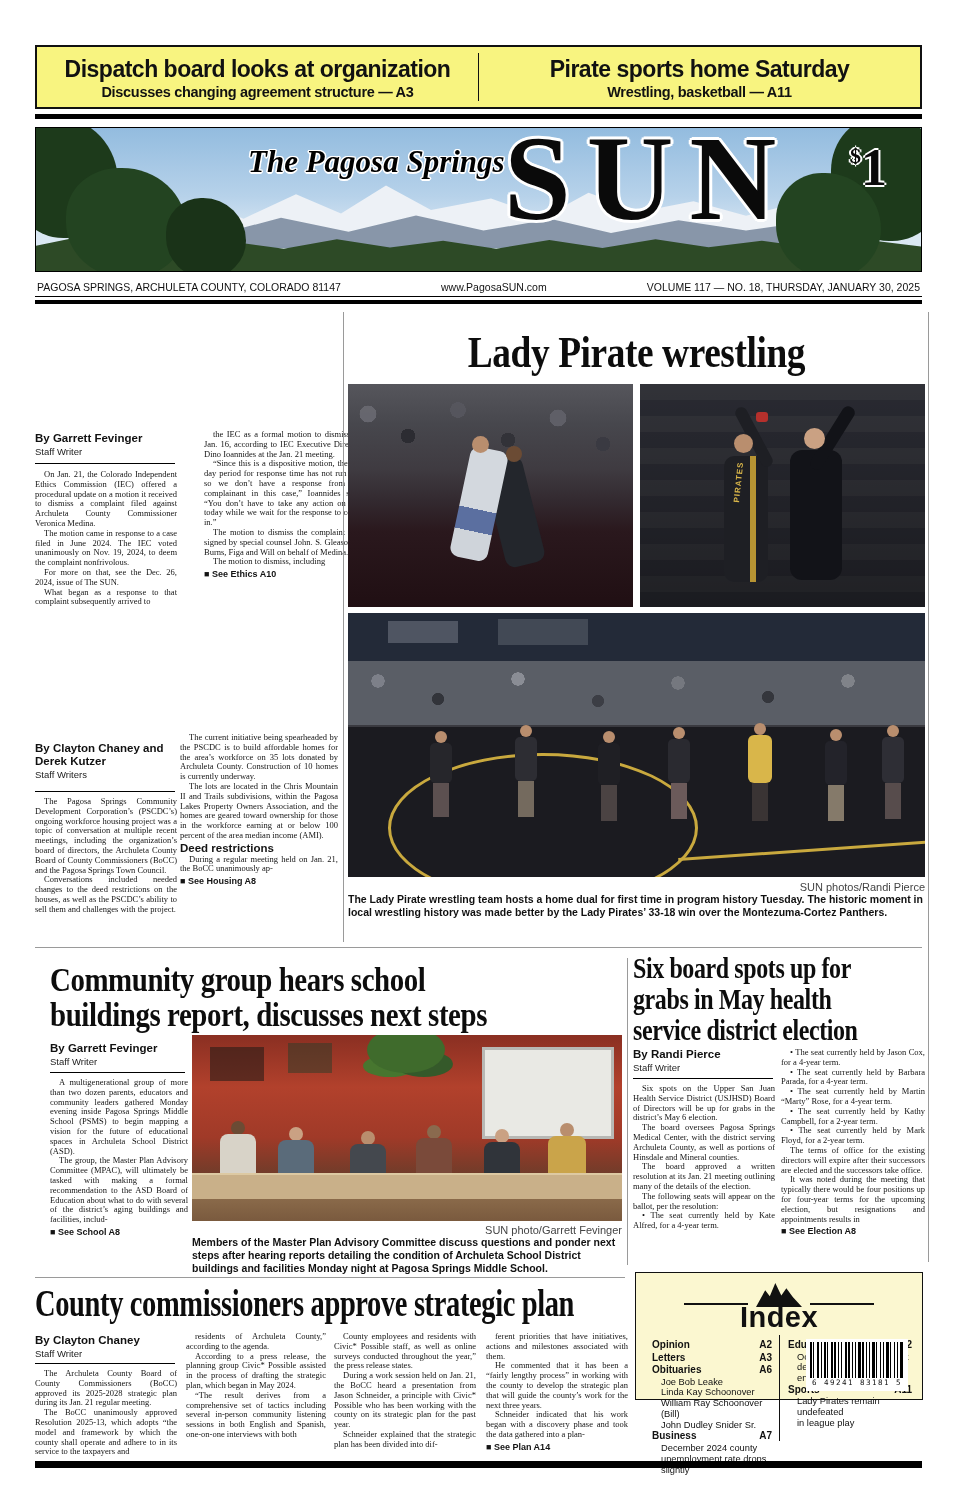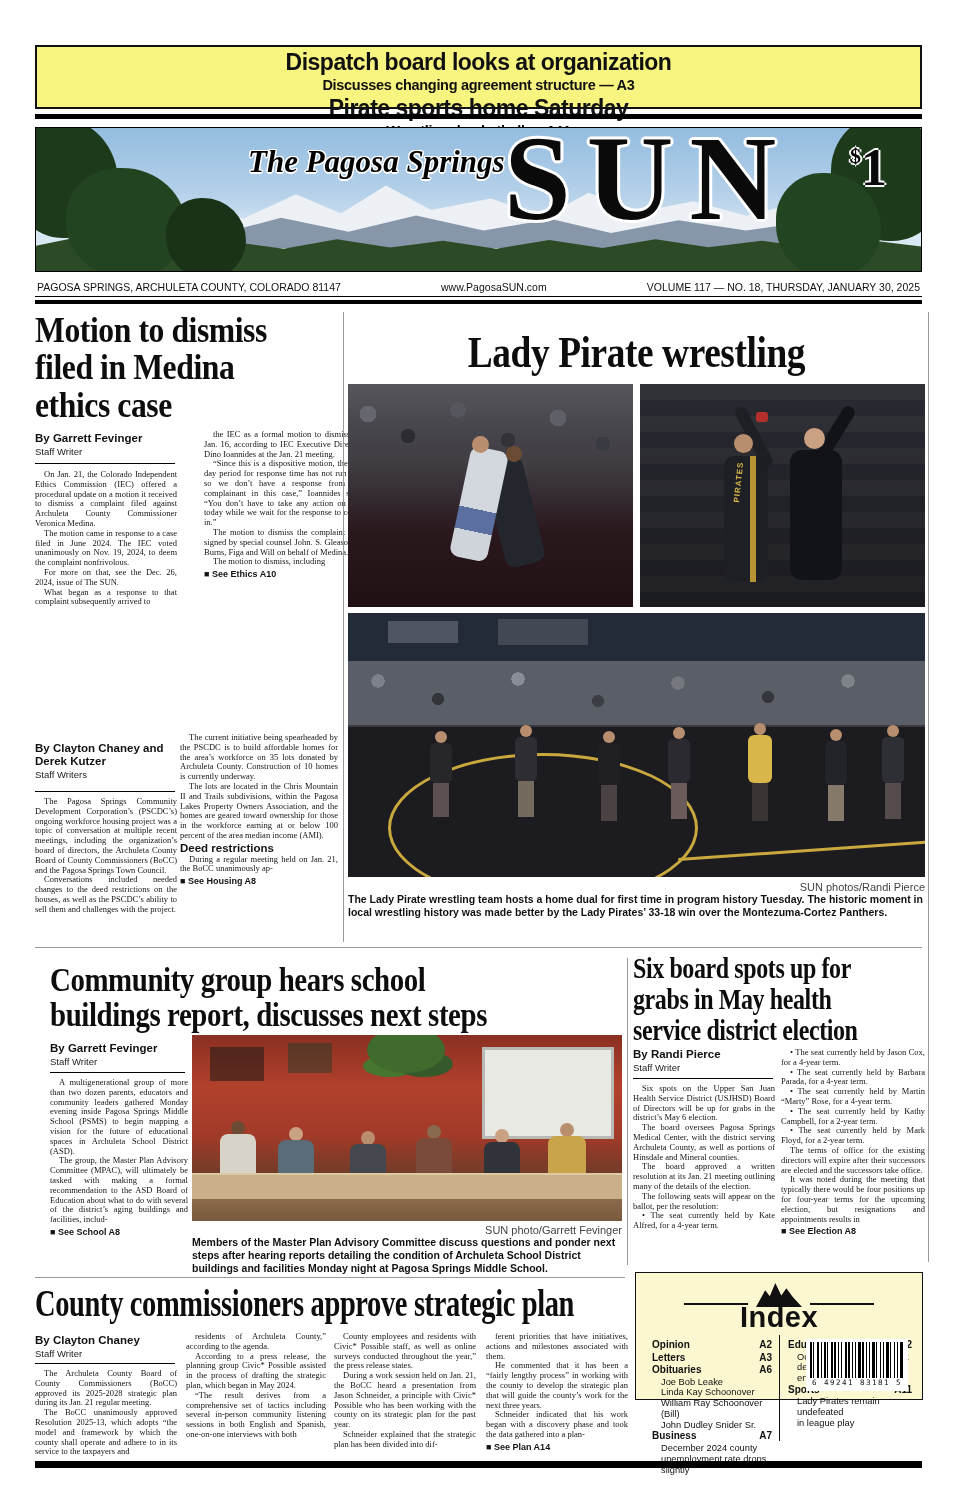--- a/index.html
+++ b/index.html
@@ -8,21 +8,21 @@
     position:relative; width:955px; height:1500px; margin:0 auto;
     background:#fff; overflow:hidden; color:#111;
     font-family:"Liberation Serif", serif;
   }
   .abs { position:absolute; }
 
   
   .banner {
     left:35px; top:45px; width:887px; height:64px;
     background:#f8f480; border:2px solid #111;
-    display:flex; align-items:center;flex-direction:column;
+    display:flex; align-items:center;
   }
   .banner-half { flex:1; text-align:center; padding-top:2px; }
   .banner-divider { width:1px; height:48px; background:#111; }
   .banner-title {
     font-family:"Liberation Sans", sans-serif; font-weight:bold;
     font-size:23px; letter-spacing:-0.5px; color:#111;
   }
   .banner-sub {
     font-family:"Liberation Sans", sans-serif; font-weight:bold;
     font-size:14.5px; letter-spacing:-0.3px; margin-top:1px;
@@ -147,25 +147,20 @@
     <div class="mast-price"><span class="sym">$</span><span class="val">1</span></div>
   </div>
 
   <div class="abs infobar">
     <span>PAGOSA SPRINGS, ARCHULETA COUNTY, COLORADO 81147</span>
     <span>www.PagosaSUN.com</span>
     <span>VOLUME 117 — NO. 18, THURSDAY, JANUARY 30, 2025</span>
   </div>
   <div class="abs rule-bar" style="left:35px;top:300px;width:887px;height:4px;"></div>
 
-  <div class="abs" style="left:35px;top:312px;width:305px;">
-    <span class="hl-line" style="font-size:36px;transform:scaleX(.88);">Motion to dismiss</span>
-    <span class="hl-line" style="font-size:36px;transform:scaleX(.88);">filed in Medina</span>
-    <span class="hl-line" style="font-size:36px;transform:scaleX(.88);">ethics case</span>
-  </div>
   <div class="abs" style="left:35px;top:432px;width:142px;">
     <div class="byline-name">By Garrett Fevinger</div>
     <div class="byline-role">Staff Writer</div>
   </div>
   <div class="abs byrule" style="left:35px;top:463px;width:140px;"></div>
   <div class="abs bodycol" style="left:35px;top:470px;width:142px;height:160px;">
     <p>On Jan. 21, the Colorado Independent Ethics Commission (IEC) offered a procedural update on a motion it received to dismiss a complaint filed against Archuleta County Commissioner Veronica Medina.</p>
     <p>The motion came in response to a case filed in June 2024. The IEC voted unanimously on Nov. 19, 2024, to deem the complaint nonfrivolous.</p>
     <p>For more on that, see the Dec. 26, 2024, issue of The SUN.</p>
     <p>What began as a response to that complaint subsequently arrived to</p>

